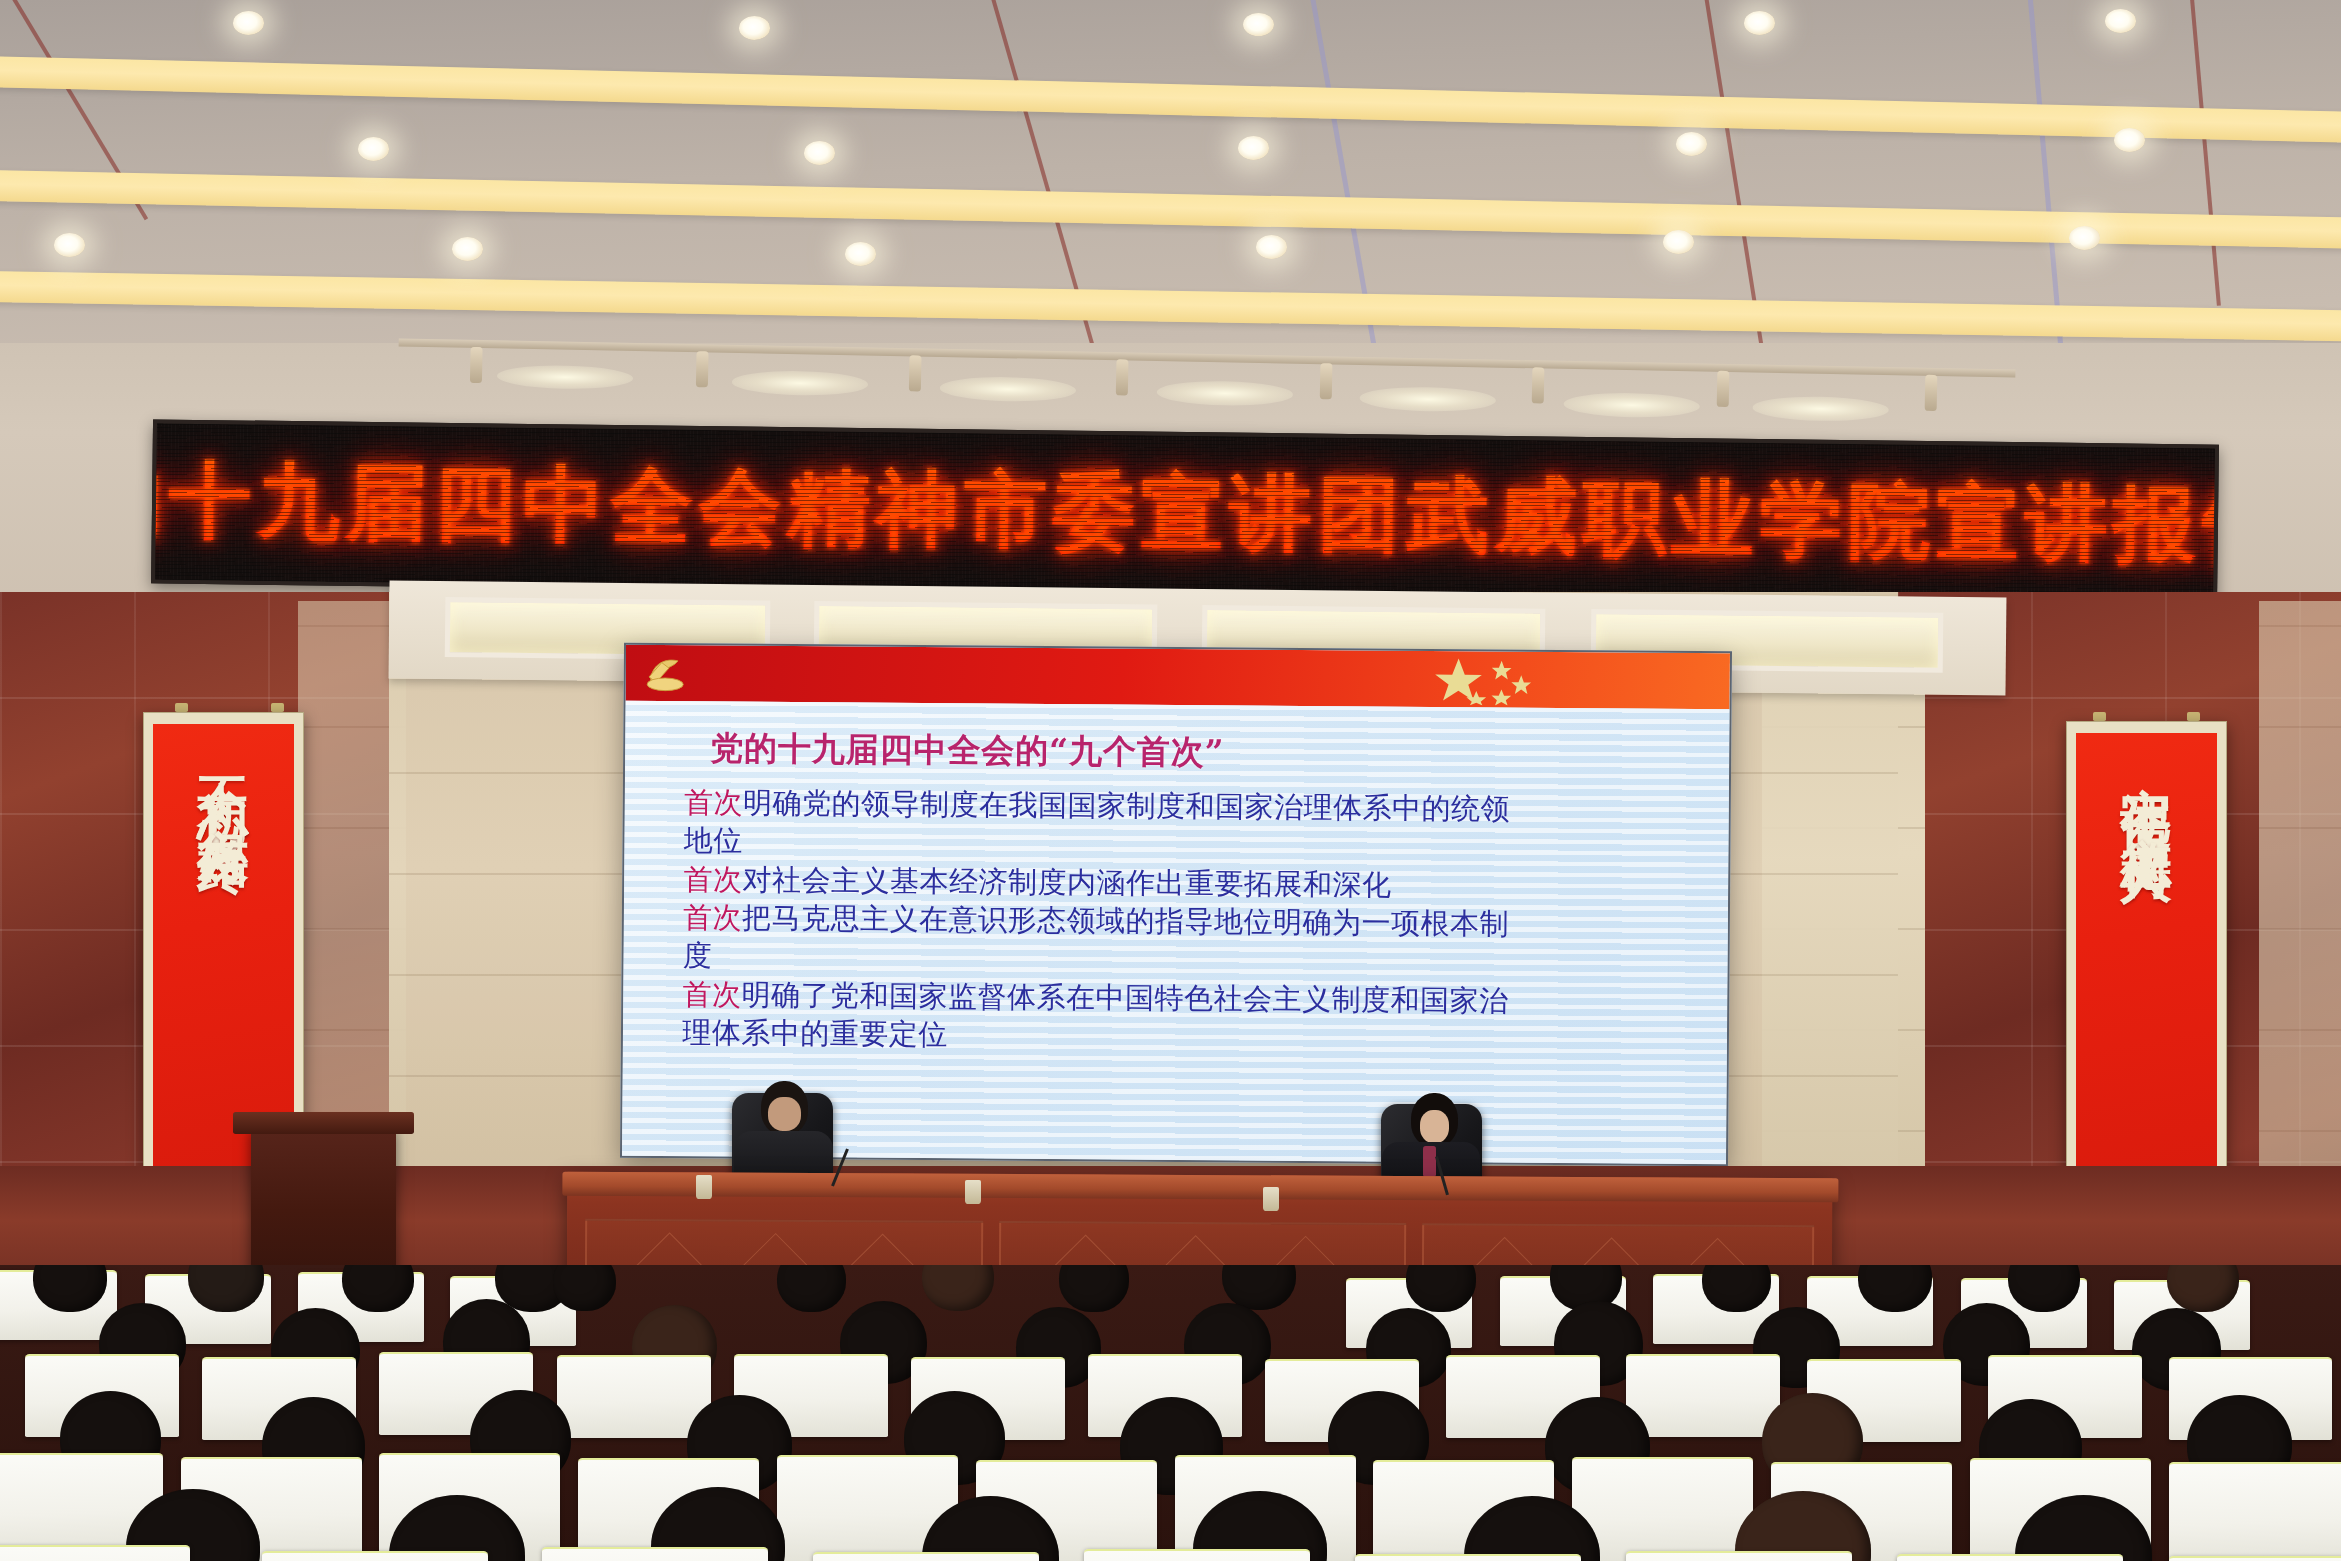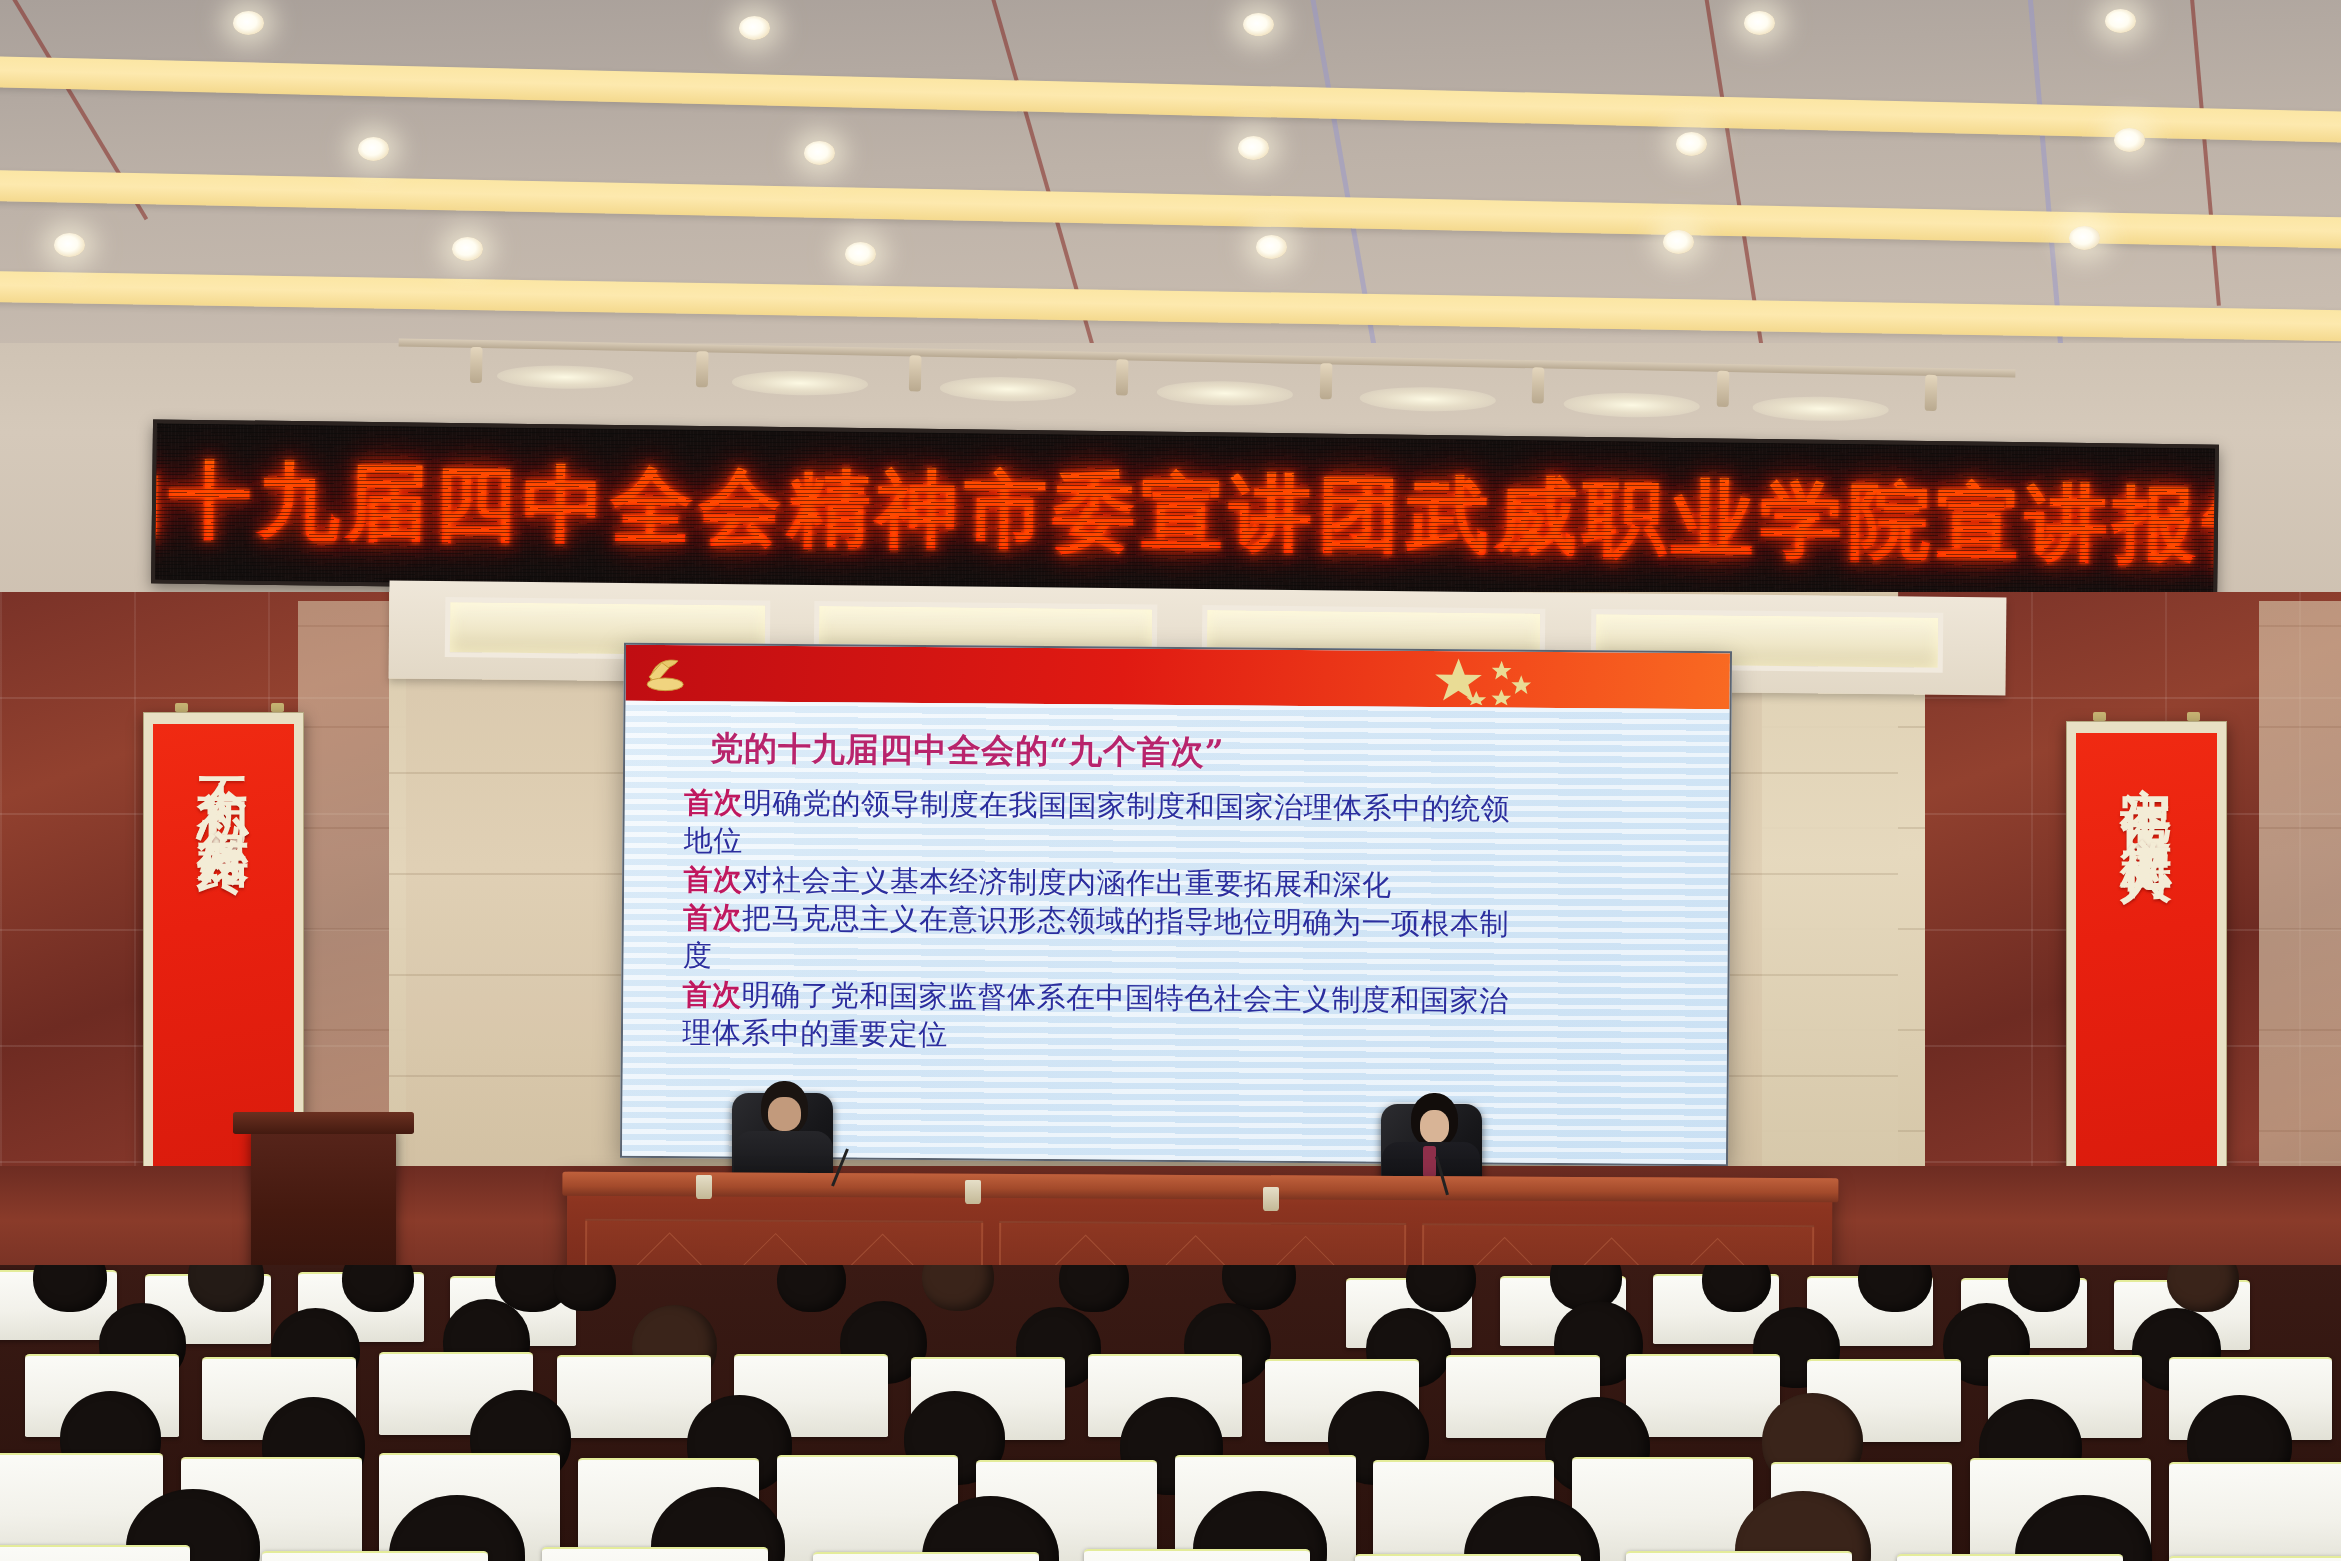--- a/index.html
+++ b/index.html
@@ -189,21 +189,21 @@
     font-family: "DejaVu Serif", serif;
     font-size: 29px;
     line-height: 1.26;
     color: #2b2e9e;
     margin: 0 0 1.8px 16.3px;
     text-shadow: 0 0 1.8px rgba(255,255,255,0.55);
     letter-spacing: 0.5px;
   }
   .lead {
     color: #c0185f;
-    font-weight: 700;
+    font-weight: 400;
   }
 
   
   .scroll {
     position: absolute;
     background: #e8e0c4;
     padding: 11px 9px;
     box-shadow: 0 4.5px 14.5px rgba(0,0,0,0.45);
     border: 1.8px solid #b5a982;
   }

